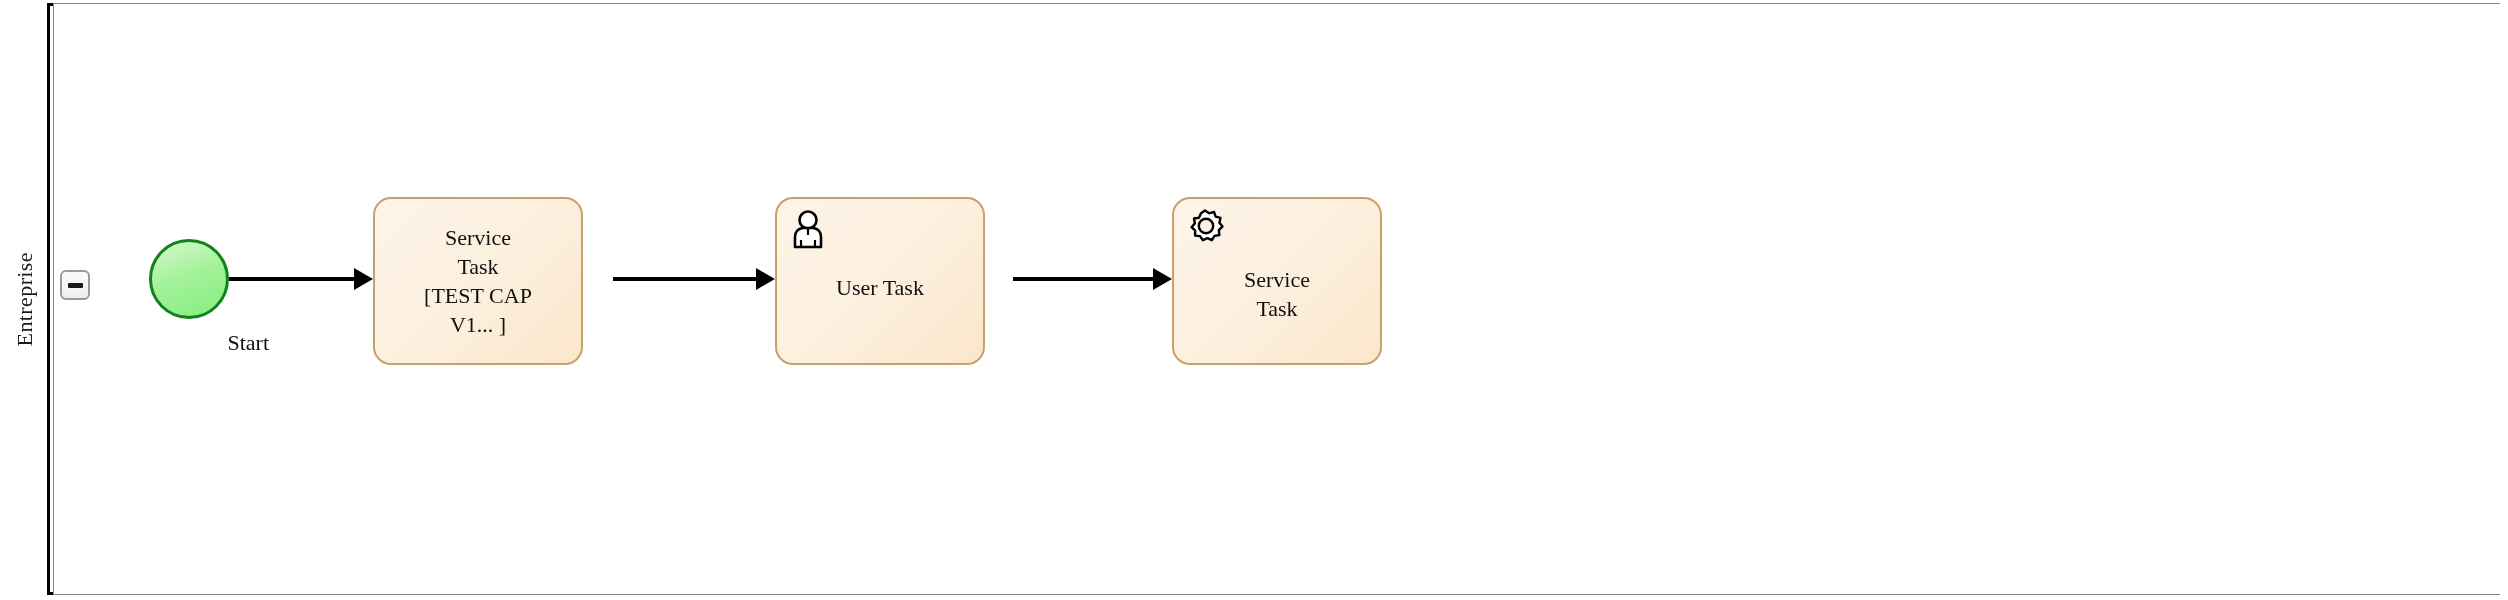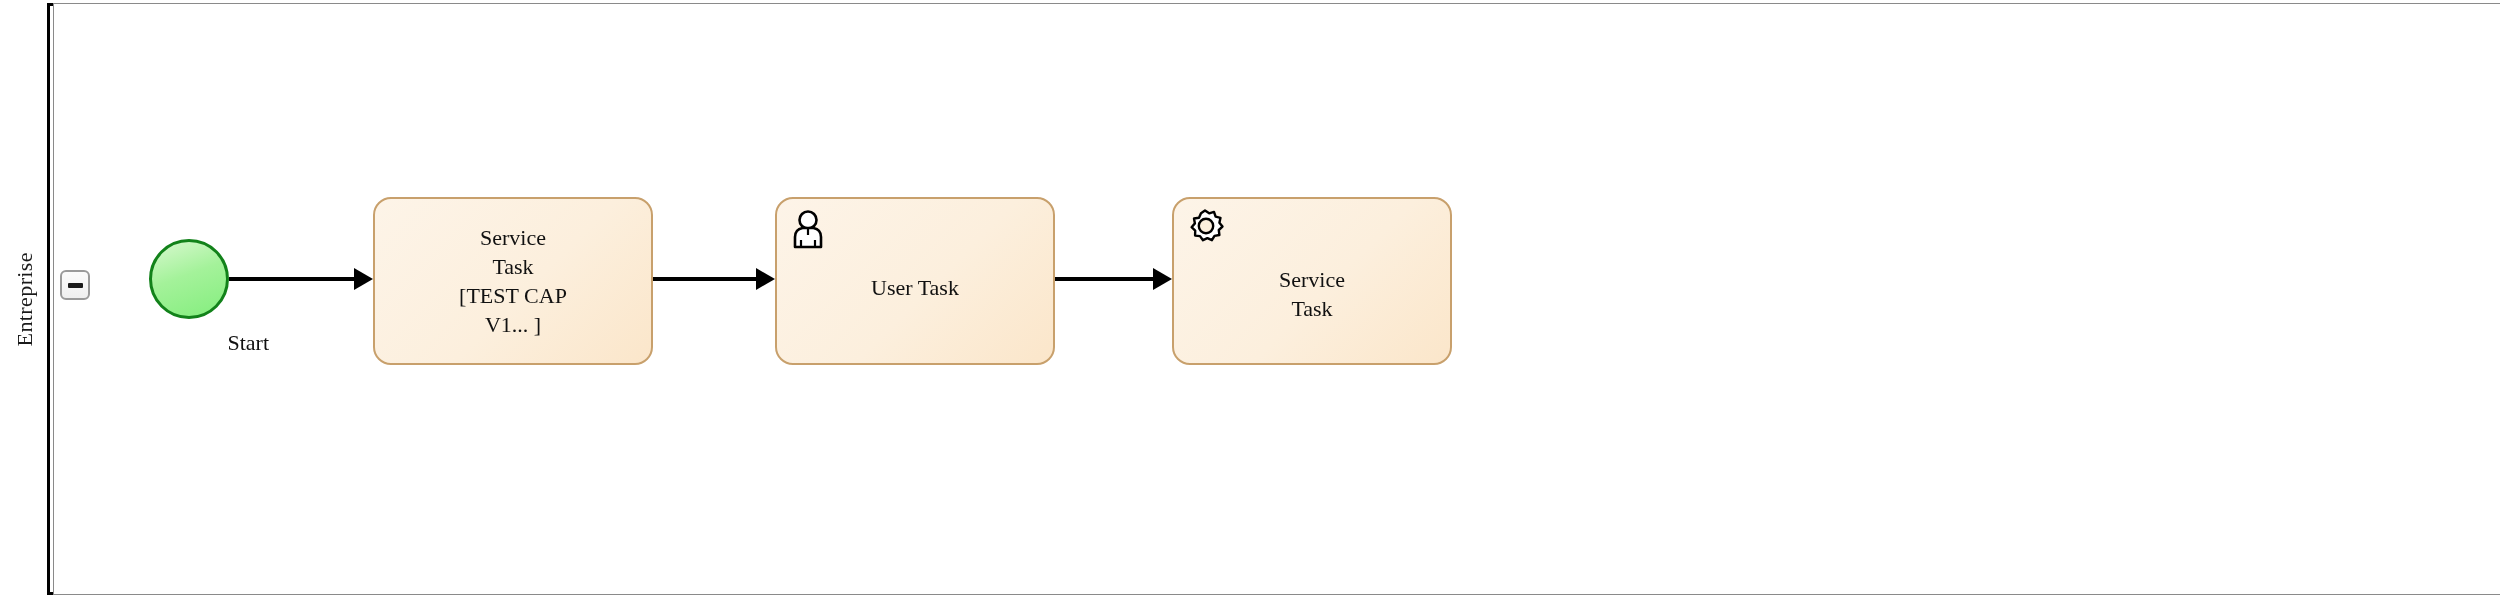--- a/index.html
+++ b/index.html
@@ -114,21 +114,21 @@
     text-align: right;
     font-size: 22px;
     color: #111111;
     user-select: none;
   }
 
   
   .task {
     position: absolute;
     top: 197px;
-    width: 280px;
+    width: 210px;
     height: 168px;
     box-sizing: border-box;
     border: 2px solid #c8a06c;
     border-radius: 18px;
     background: linear-gradient(135deg, #fdf4e8 0%, #fcefdd 55%, #fbe6ca 100%);
     cursor: pointer;
   }
   .task-label {
     position: absolute;
     left: 0;

